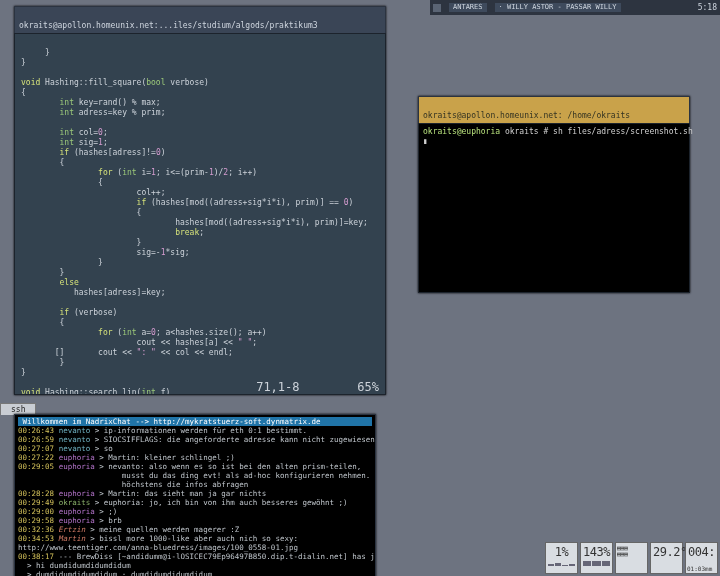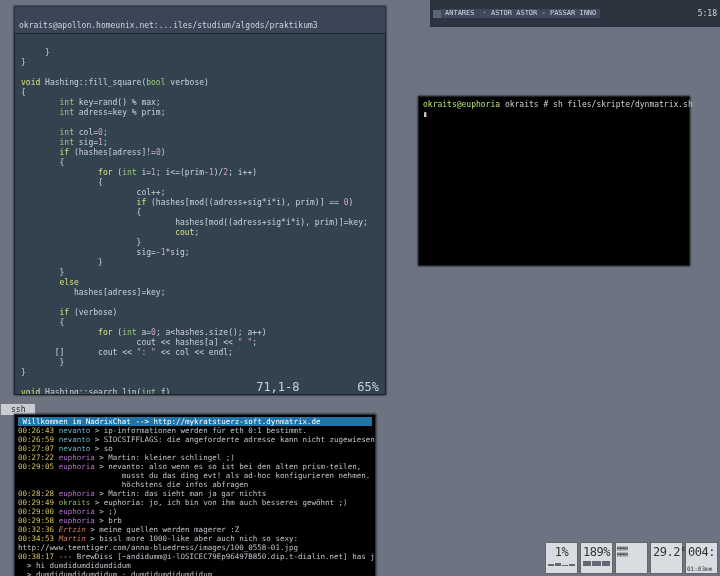--- a/index.html
+++ b/index.html
@@ -82,28 +82,28 @@
 }
 .ssh-welcome { background: #2074a8; color: #fff; display: block; }
 .ts { color: #d2c05a; }
 .nick-e { color: #b373c9; }
 .nick-n { color: #6fb1c2; }
 .nick-o { color: #8ab06a; }
 .nick-m { color: #cf7a65; font-style: italic; }
 
 .taskbar {
   position: absolute; top: 0; left: 430px;
-  height: 27px; width: 290px;
+  height: 15px; width: 290px;
   background: #2d3440;
   color: #cfd6df;
   font-size: 8px;
   display: flex;
   align-items: center;
   padding: 0 3px;
-  gap: 0;
+  gap: 8px;
 }
 .taskbtn {
   background: #3e4a5c;
   padding: 0 4px;
   height: 9px;
   line-height: 9px;
   font-size: 7px;
 }
 .tb-icon { width:8px; height:8px; background:#5a6474; }
 .clock { margin-left: auto; text-align: center; }
@@ -142,21 +142,21 @@
   display: flex; gap: 1px; align-items: flex-end;
 }
 .mon .bar { flex: 1; background: #667; }
 </style>
 </head>
 <body>
 
 <div class="taskbar">
   <span class="tb-icon"></span>
   <span class="taskbtn">ANTARES</span>
-  <span class="taskbtn">· ASTOR ASTOR - PASSAR INNO</span>
+  <span class="taskbtn">· WILLY ASTOR - PASSAR WILLY</span>
   <span class="clock">5:18</span>
 </div>
 
 <div class="window" style="left:14px; top:6px; width:372px;">
   <div class="titlebar">
     <span>okraits@apollon.homeunix.net:...iles/studium/algods/praktikum3</span>
     
   </div>
   <div class="editor-body">
 <span>     }
@@ -170,21 +170,21 @@
         <span class="type">int</span> col=<span class="num">0</span>;
         <span class="type">int</span> sig=<span class="num">1</span>;
         <span class="kw">if</span> (hashes[adress]!=<span class="num">0</span>)
         {
                 <span class="kw">for</span> (<span class="type">int</span> i=<span class="num">1</span>; i&lt;=(prim-<span class="num">1</span>)/<span class="num">2</span>; i++)
                 {
                         col++;
                         <span class="kw">if</span> (hashes[mod((adress+sig*i*i), prim)] == <span class="num">0</span>)
                         {
                                 hashes[mod((adress+sig*i*i), prim)]=key;
-                                <span class="kw">cout</span>;
+                                <span class="kw">break</span>;
                         }
                         sig=-<span class="num">1</span>*sig;
                 }
         }
         <span class="kw">else</span>
            hashes[adress]=key;
 
         <span class="kw">if</span> (verbose)
         {
                 <span class="kw">for</span> (<span class="type">int</span> a=<span class="num">0</span>; a&lt;hashes.size(); a++)
@@ -216,21 +216,24 @@
 {
          key=f;
          adress=key % prim;
 
          col=;</span>
     <div class="status-line">71,1-8        65%</div>
   </div>
 </div>
 
 <div class="window" style="left:418px; top:96px; width:272px;">
-  <div class="term2-body"><span class="prompt-u">okraits@euphoria</span><span class="prompt-sep"> </span><span>okraits</span> # <span>sh files/skripte/dynmatrix.sh</span>
+  <div class="titlebar" style="background:#c9a24a;color:#332;">
+    <span>okraits@apollon.homeunix.net: /home/okraits</span>
+  </div>
+  <div class="term2-body"><span class="prompt-u">okraits@euphoria</span><span class="prompt-sep"> </span><span>okraits</span> # <span>sh files/adress/screenshot.sh</span>
 <span>▮</span></div>
 </div>
 
 <div class="ssh-tab" style="left:0; top:403px;">ssh</div>
 <div class="window" style="left:14px; top:414px; width:362px;">
   <div class="ssh-body"><span class="ssh-welcome"> Willkommen im NadrixChat --&gt; http://mykratstuerz-soft.dynmatrix.de</span><span id="ssh-lines"><span class="ts">00:26:43</span> <span class="nick-n">nevanto</span> &gt; ip-informationen werden für eth 0:1 bestimmt.
 <span class="ts">00:26:59</span> <span class="nick-n">nevanto</span> &gt; SIOCSIFFLAGS: die angeforderte adresse kann nicht zugewiesen werden
 <span class="ts">00:27:07</span> <span class="nick-n">nevanto</span> &gt; so
 <span class="ts">00:27:22</span> <span class="nick-e">euphoria</span> &gt; Martin: kleiner schlingel ;)
 <span class="ts">00:29:05</span> <span class="nick-e">euphoria</span> &gt; nevanto: also wenn es so ist bei den alten prism-teilen,
@@ -253,21 +256,21 @@
   <div class="mon">
     <div class="big"> 1%</div>
     <div class="bars">
         <div class="bar" style="height:2px"></div>
         <div class="bar" style="height:3px"></div>
         <div class="bar" style="height:1px"></div>
         <div class="bar" style="height:2px"></div>
       </div>
   </div>
   <div class="mon">
-    <div class="big">189%</div>
+    <div class="big">143%</div>
     <div class="bars">
         <div class="bar" style="height:5px"></div>
         <div class="bar" style="height:5px"></div>
         <div class="bar" style="height:5px"></div>
       </div>
   </div>
   <div class="mon">
     <div class="sub" style="top:2px;bottom:auto">▤▤▤<br>▤▤▤</div>
   </div>
   <div class="mon">

